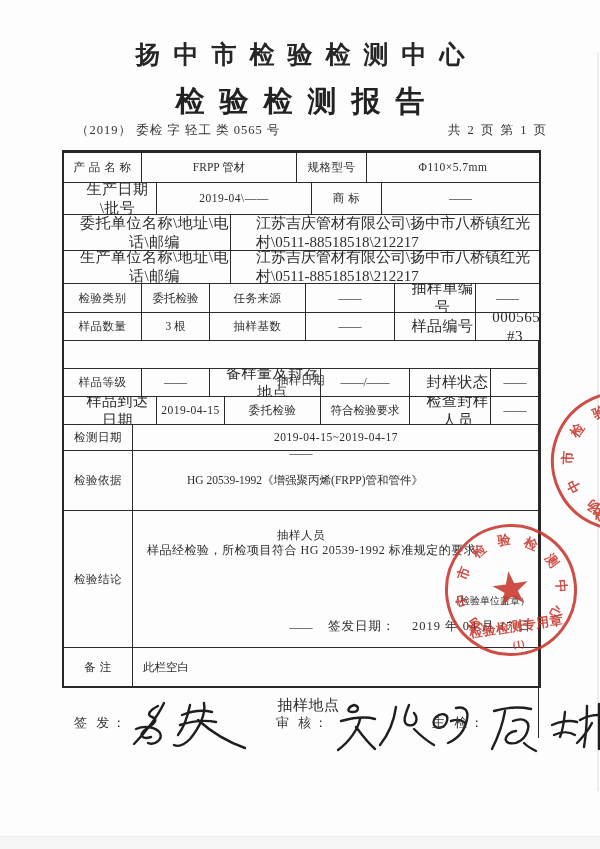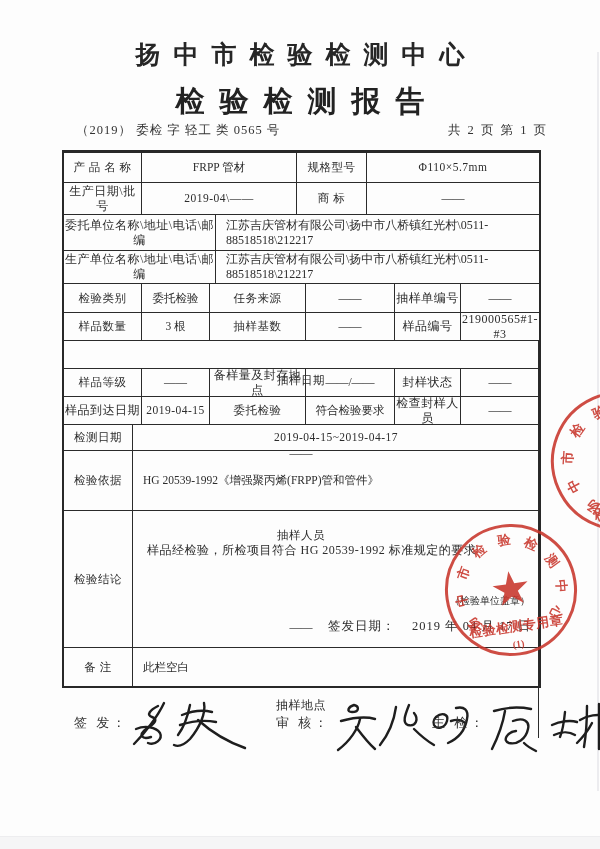--- a/index.html
+++ b/index.html
@@ -24,31 +24,31 @@
   
   .report-table { position:absolute; left:62px; top:150px; width:479px;
     border:2px solid #282828; border-top-width:3px; background:transparent; z-index:1; }
   .t-row { display:flex; width:100%; }
   .t-row:not(:last-child) { border-bottom:1px solid #2b2b2b; }
   .cell { display:flex; align-items:center; justify-content:center;
     font-size:11.5px; color:#2c2c2c; text-align:center; line-height:1.25;
     border-right:1px solid #2b2b2b; overflow:hidden; }
   .cell.last { border-right:none; flex:1 1 auto; }
   .cell.left { justify-content:flex-start; text-align:left; padding-left:10px; }
-  .cell.sm { font-size:12px; }
+  .cell.sm { font-size:15px;margin-left:15px; }
   .lab { letter-spacing:0.5px; }
   
   .wa1{flex:0 0 78px;} .wa2{flex:0 0 155px;} .wa3{flex:0 0 70px;}
   .wb1{flex:0 0 152px;}
   .wc1{flex:0 0 78px;} .wc2{flex:0 0 68px;} .wc3{flex:0 0 96px;} .wc4{flex:0 0 89px;} .wc5{flex:0 0 66px;}
   .wd1{flex:0 0 69px;}
   
   .r1{height:30px;} .r2{height:32px;} .r3{height:36px;} .r4{height:33px;}
   .r5{height:29px;} .r6{height:28px;} .r7{height:28px;flex-direction:column;} .r8{height:28px;} .r9{height:28px;}
-  .r10{height:26px;} .r11{height:60px;} .r12{height:137px;} .r13{height:38px;}
+  .r10{height:26px;} .r11{height:60px;gap:44px;} .r12{height:137px;} .r13{height:38px;}
   .val-num { letter-spacing:0.5px; }
 
   
   .concl-cell { position:relative; display:block; }
   .concl-text { position:absolute; left:14px; top:32px; font-size:12px; letter-spacing:0.5px; }
   .concl-seal-note { position:absolute; right:9px; top:84px; font-size:10px; }
   .concl-date { position:absolute; right:8px; bottom:12px; font-size:12.5px; white-space:pre; letter-spacing:1px; }
 
   
   .stamp { position:absolute; border-radius:50%;

